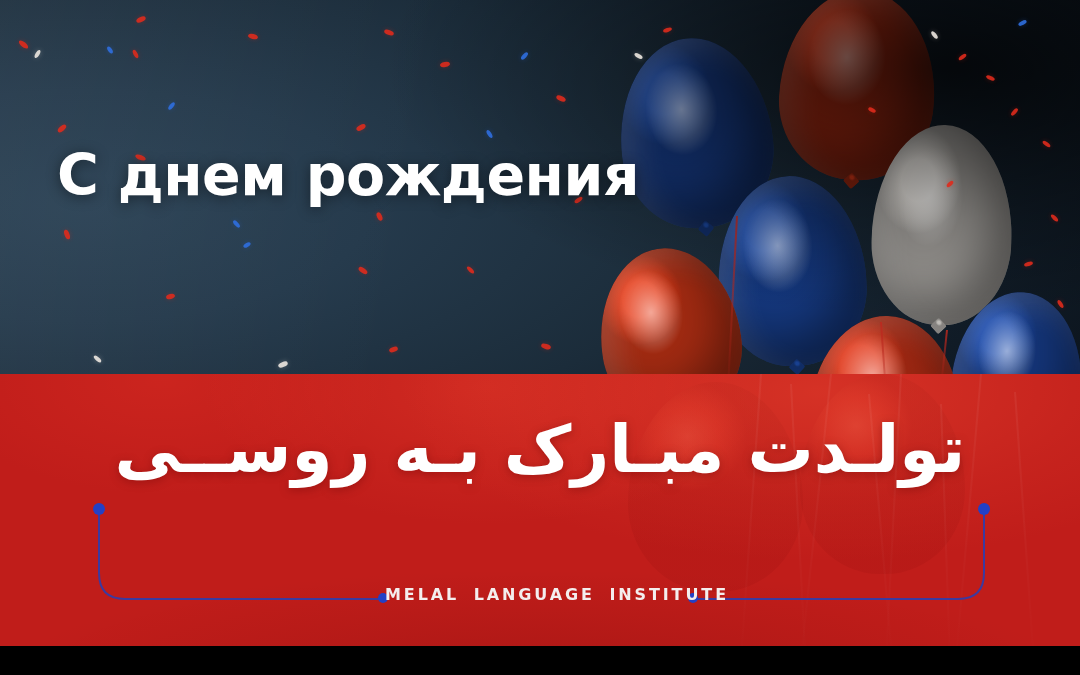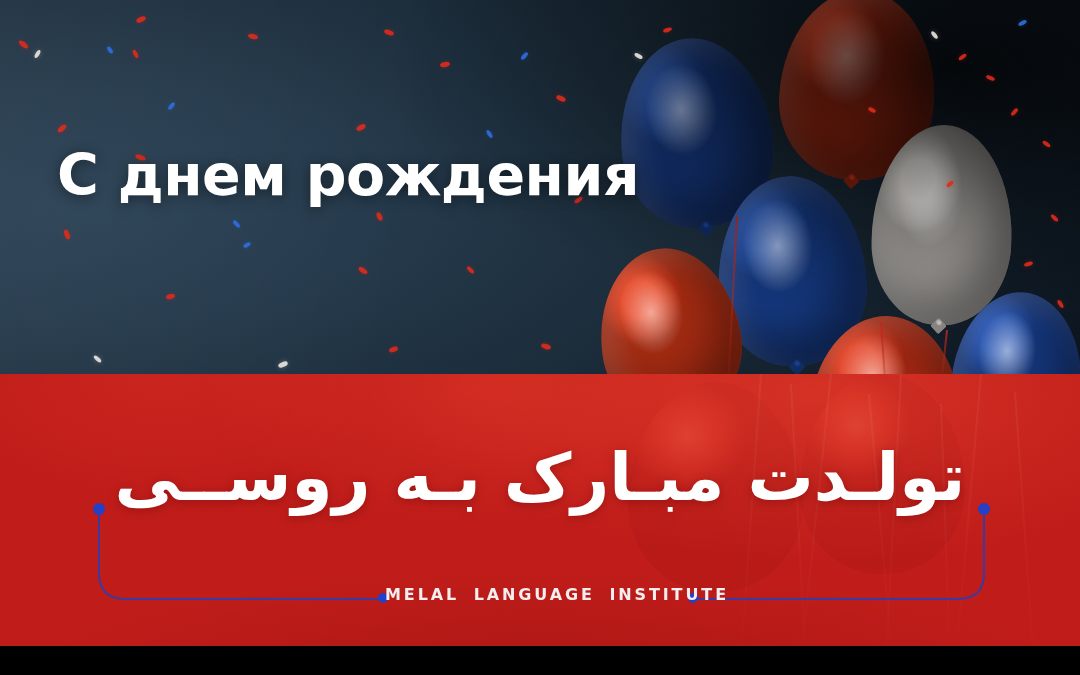--- a/index.html
+++ b/index.html
@@ -117,21 +117,20 @@
     left: 0; right: 0;
     top: 404px;
     text-align: center;
     direction: rtl;
     font-size: 66px;
     font-weight: 700;
     color: #ffffff;
     line-height: 1.38;
     white-space: nowrap;
     text-shadow: 0 2px 10px rgba(90,0,0,0.35);
-    margin-top: 28px;
   }
 
   
   .bracket { position: absolute; left: 0; top: 0; width: 1080px; height: 675px; pointer-events: none; }
 
   
   .brand {
     position: absolute;
     left: 0; right: 0;
     top: 585px;

